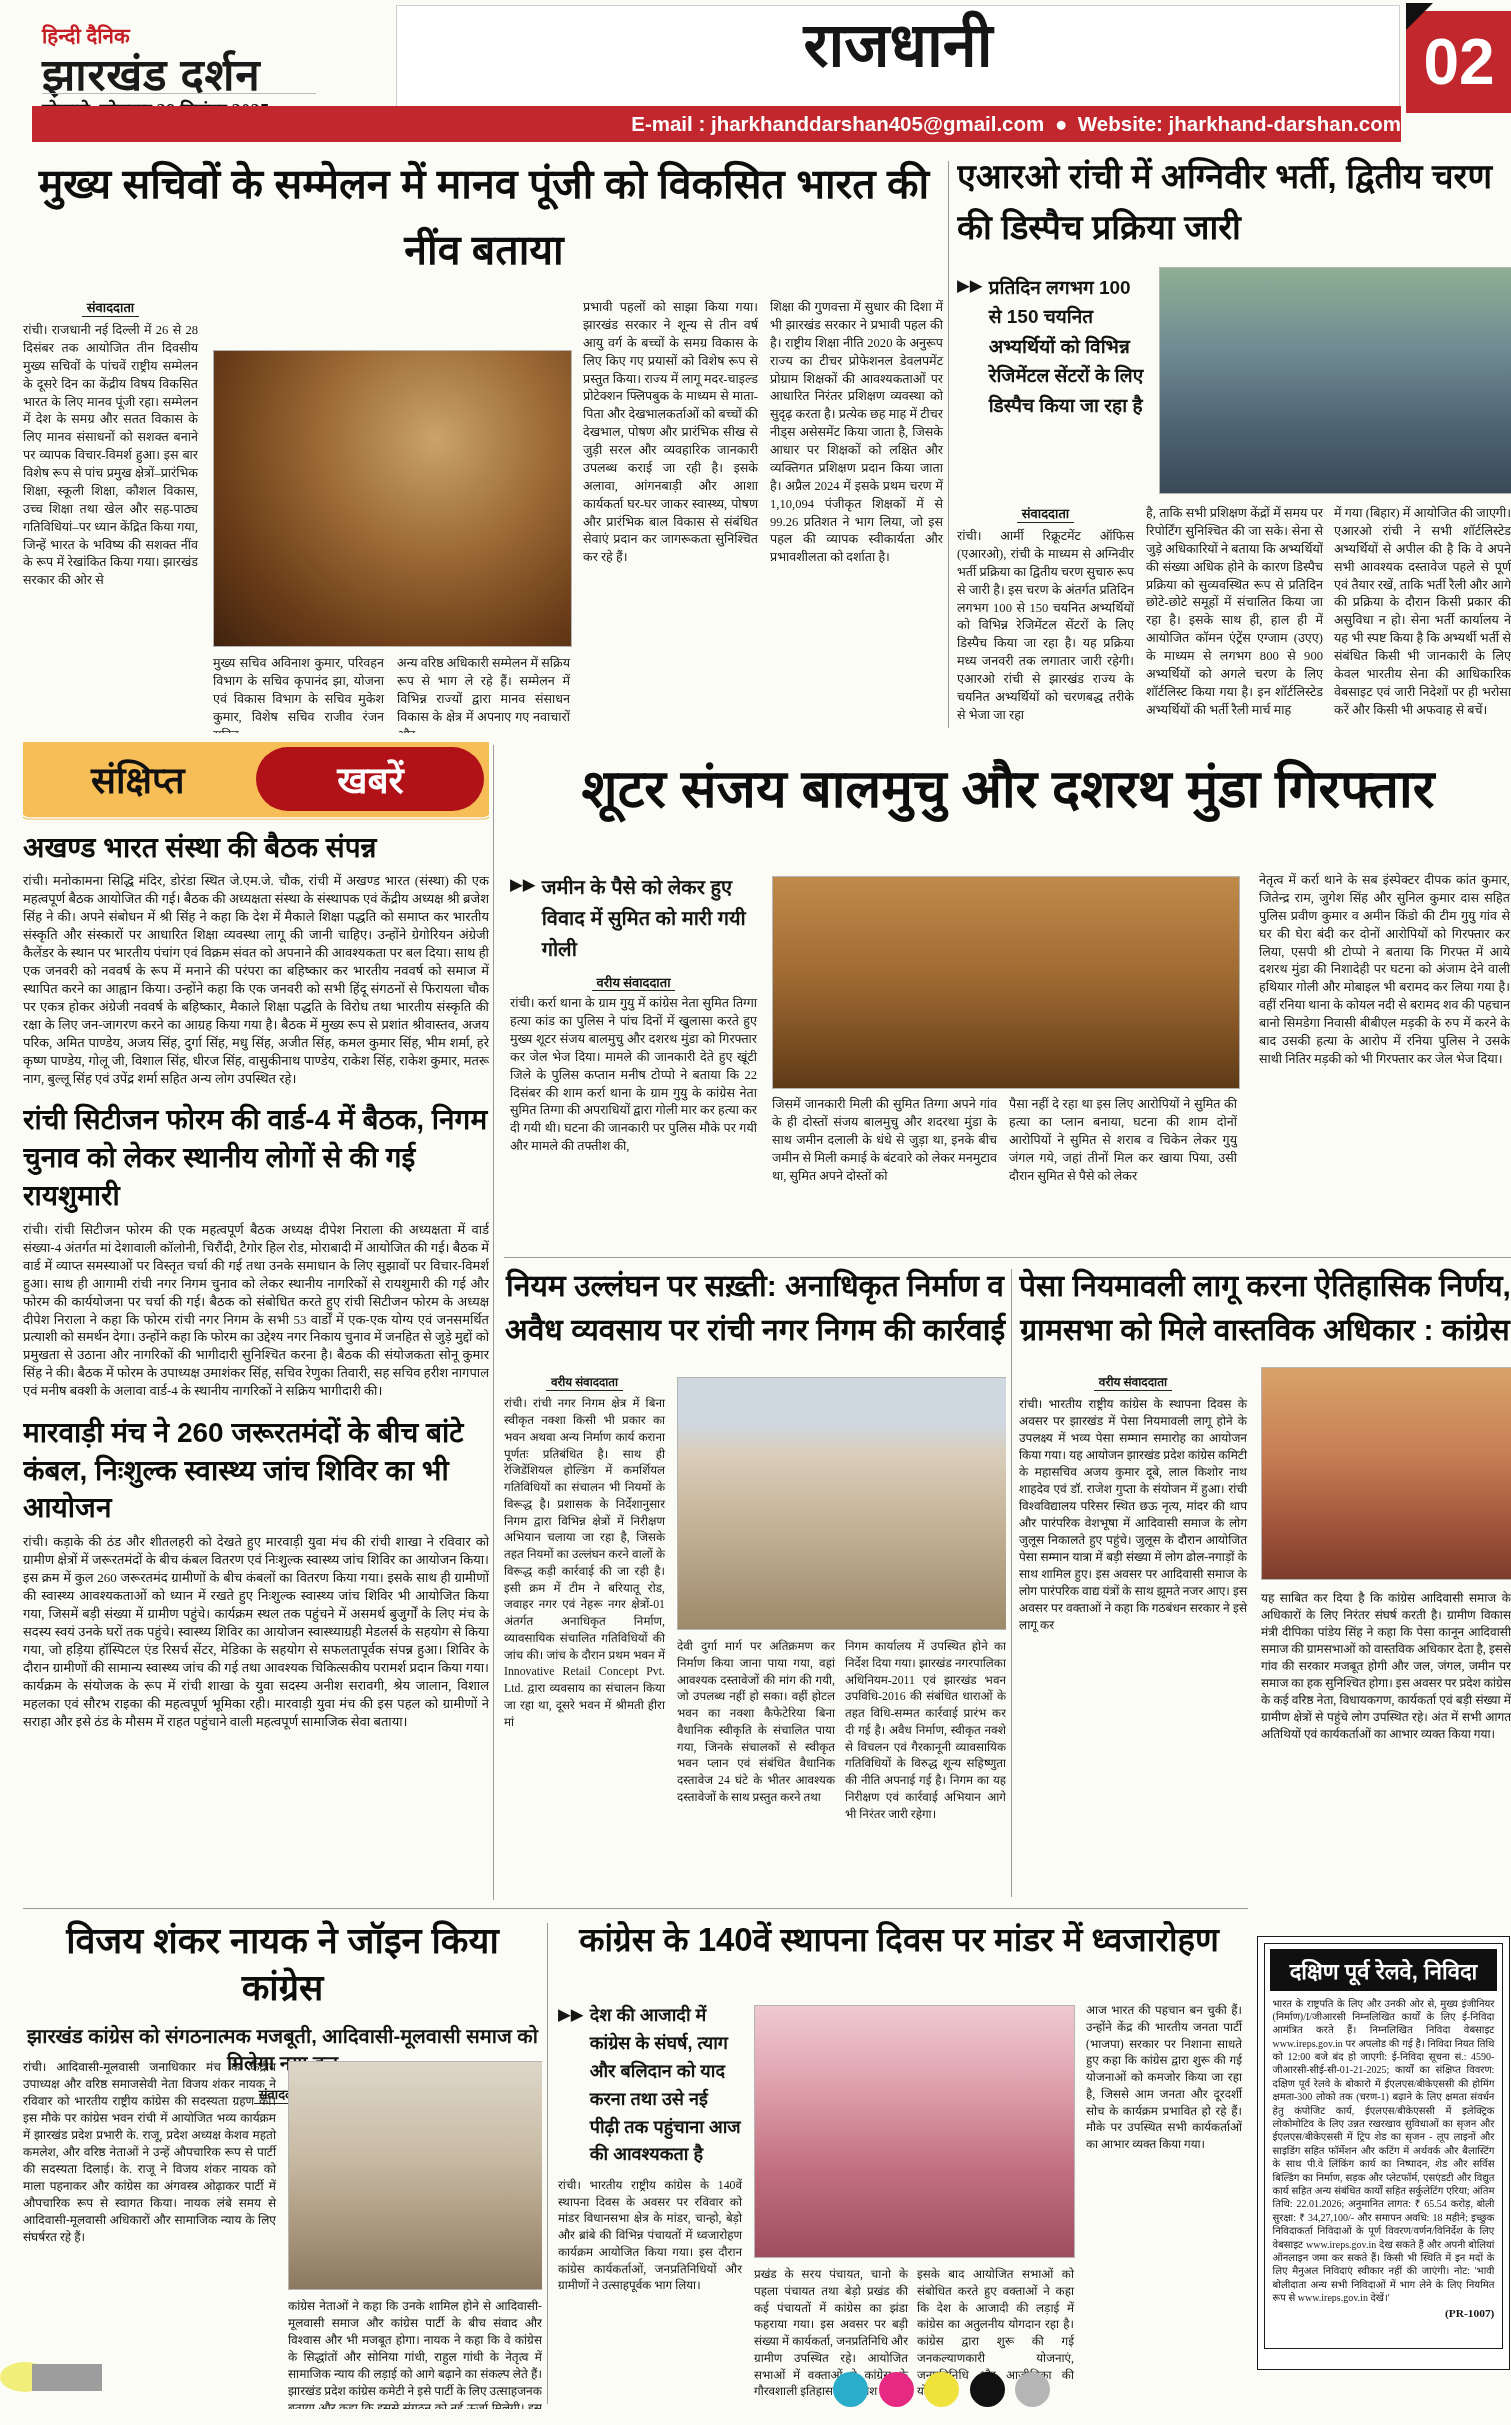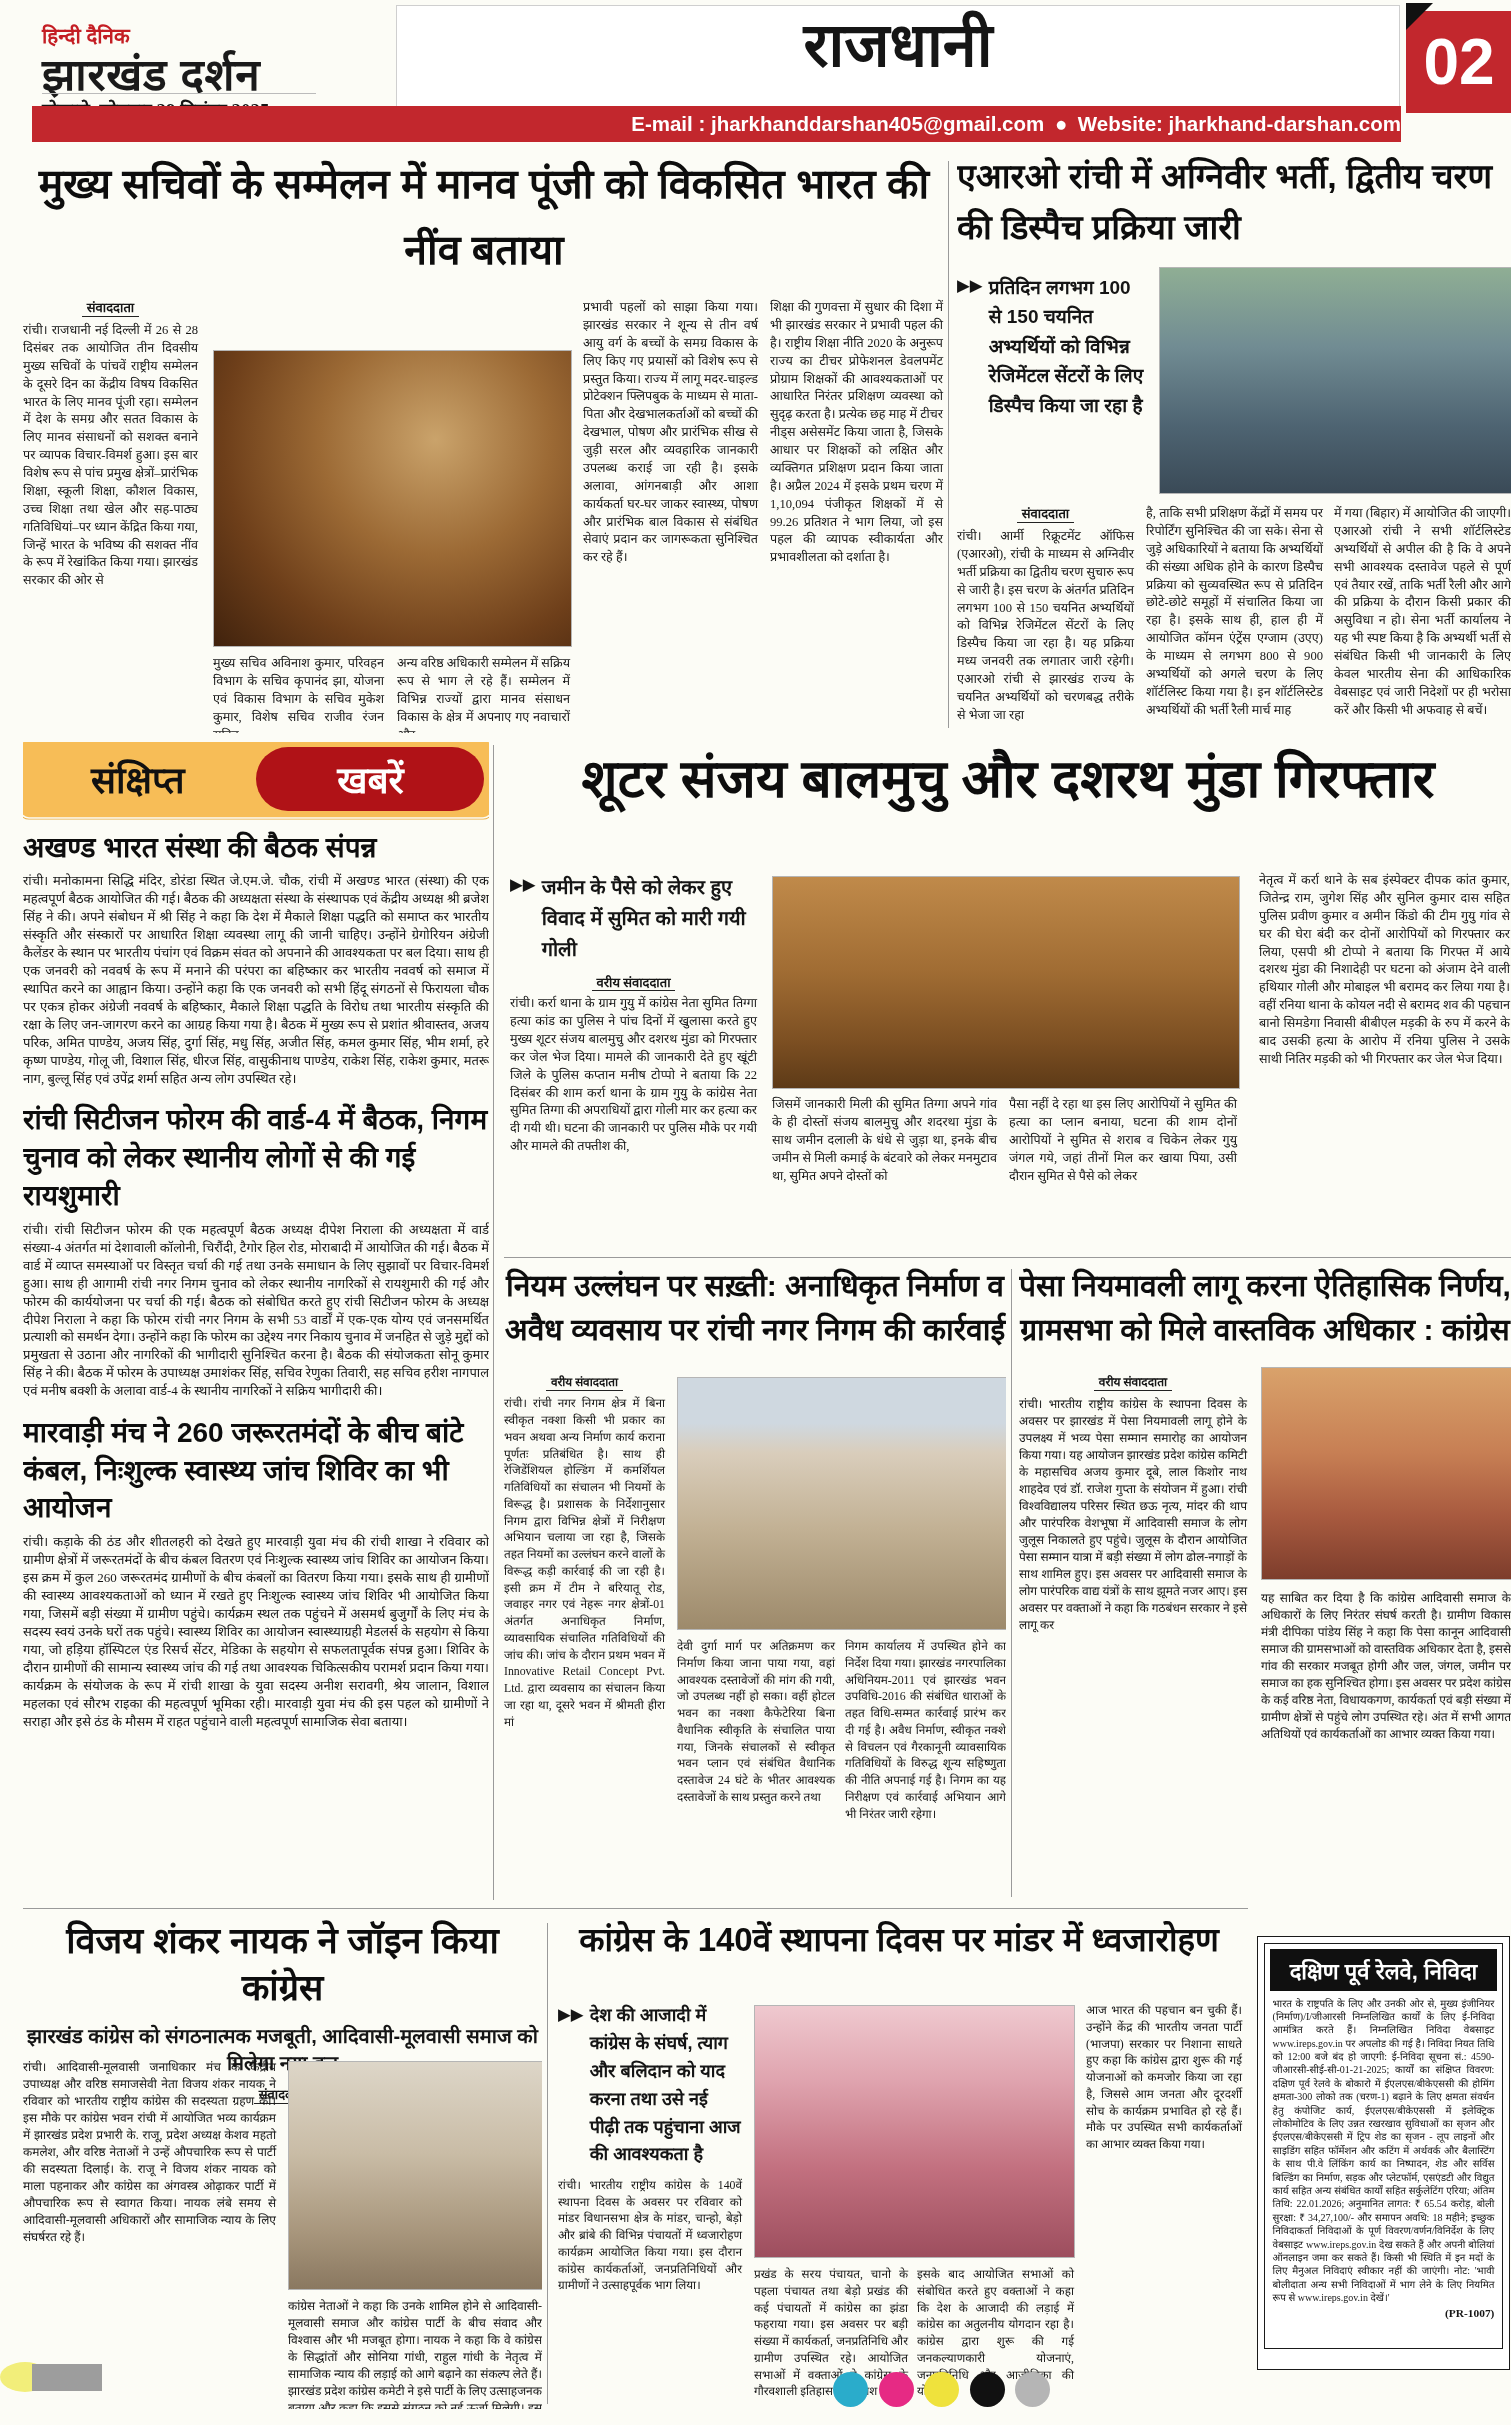--- a/index.html
+++ b/index.html
@@ -137,21 +137,21 @@
 
     <div>
       <div class="headline h-brief">मारवाड़ी मंच ने 260 जरूरतमंदों के बीच बांटे कंबल, निःशुल्क स्वास्थ्य जांच शिविर का भी आयोजन</div>
       <div class="body-text" style="font-size:13px;line-height:1.38;">रांची। कड़ाके की ठंड और शीतलहरी को देखते हुए मारवाड़ी युवा मंच की रांची शाखा ने रविवार को ग्रामीण क्षेत्रों में जरूरतमंदों के बीच कंबल वितरण एवं निःशुल्क स्वास्थ्य जांच शिविर का आयोजन किया। इस क्रम में कुल 260 जरूरतमंद ग्रामीणों के बीच कंबलों का वितरण किया गया। इसके साथ ही ग्रामीणों की स्वास्थ्य आवश्यकताओं को ध्यान में रखते हुए निःशुल्क स्वास्थ्य जांच शिविर भी आयोजित किया गया, जिसमें बड़ी संख्या में ग्रामीण पहुंचे। कार्यक्रम स्थल तक पहुंचने में असमर्थ बुजुर्गों के लिए मंच के सदस्य स्वयं उनके घरों तक पहुंचे। स्वास्थ्य शिविर का आयोजन स्वास्थ्याग्रही मेडलर्स के सहयोग से किया गया, जो हड़िया हॉस्पिटल एंड रिसर्च सेंटर, मेडिका के सहयोग से सफलतापूर्वक संपन्न हुआ। शिविर के दौरान ग्रामीणों की सामान्य स्वास्थ्य जांच की गई तथा आवश्यक चिकित्सकीय परामर्श प्रदान किया गया। कार्यक्रम के संयोजक के रूप में रांची शाखा के युवा सदस्य अनीश सरावगी, श्रेय जालान, विशाल महलका एवं सौरभ राइका की महत्वपूर्ण भूमिका रही। मारवाड़ी युवा मंच की इस पहल को ग्रामीणों ने सराहा और इसे ठंड के मौसम में राहत पहुंचाने वाली महत्वपूर्ण सामाजिक सेवा बताया।</div>
     </div>
   </div>
 
   <div class="vrule" style="left:493px;top:745px;height:1155px;"></div>
 
   <div class="article" style="left:504px;top:739px;width:1008px;height:514px;">
-    <div class="headline h-huge" style="margin-top:7px;">शूटर संजय बालमुचु और दशरथ मुंडा गिरफ्तार</div>
+    <div class="headline h-huge" style="margin-top:17px;">शूटर संजय बालमुचु और दशरथ मुंडा गिरफ्तार</div>
 
     <div class="abs" style="left:6px;top:133px;width:247px;">
       <div class="pointer-row">
         <span class="pointer-icon">▶▶</span>
         <span class="pointer-text" style="font-size:20px;">जमीन के पैसे को लेकर हुए विवाद में सुमित को मारी गयी गोली</span>
       </div>
       <div class="byline" style="margin-top:7.6px;"><span>वरीय संवाददाता</span></div>
       <div class="body-text">रांची। कर्रा थाना के ग्राम गुयु में कांग्रेस नेता सुमित तिग्गा हत्या कांड का पुलिस ने पांच दिनों में खुलासा करते हुए मुख्य शूटर संजय बालमुचु और दशरथ मुंडा को गिरफ्तार कर जेल भेज दिया। मामले की जानकारी देते हुए खूंटी जिले के पुलिस कप्तान मनीष टोप्पो ने बताया कि 22 दिसंबर की शाम कर्रा थाना के ग्राम गुयु के कांग्रेस नेता सुमित तिग्गा की अपराधियों द्वारा गोली मार कर हत्या कर दी गयी थी। घटना की जानकारी पर पुलिस मौके पर गयी और मामले की तफ्तीश की,</div>
     </div>
 

